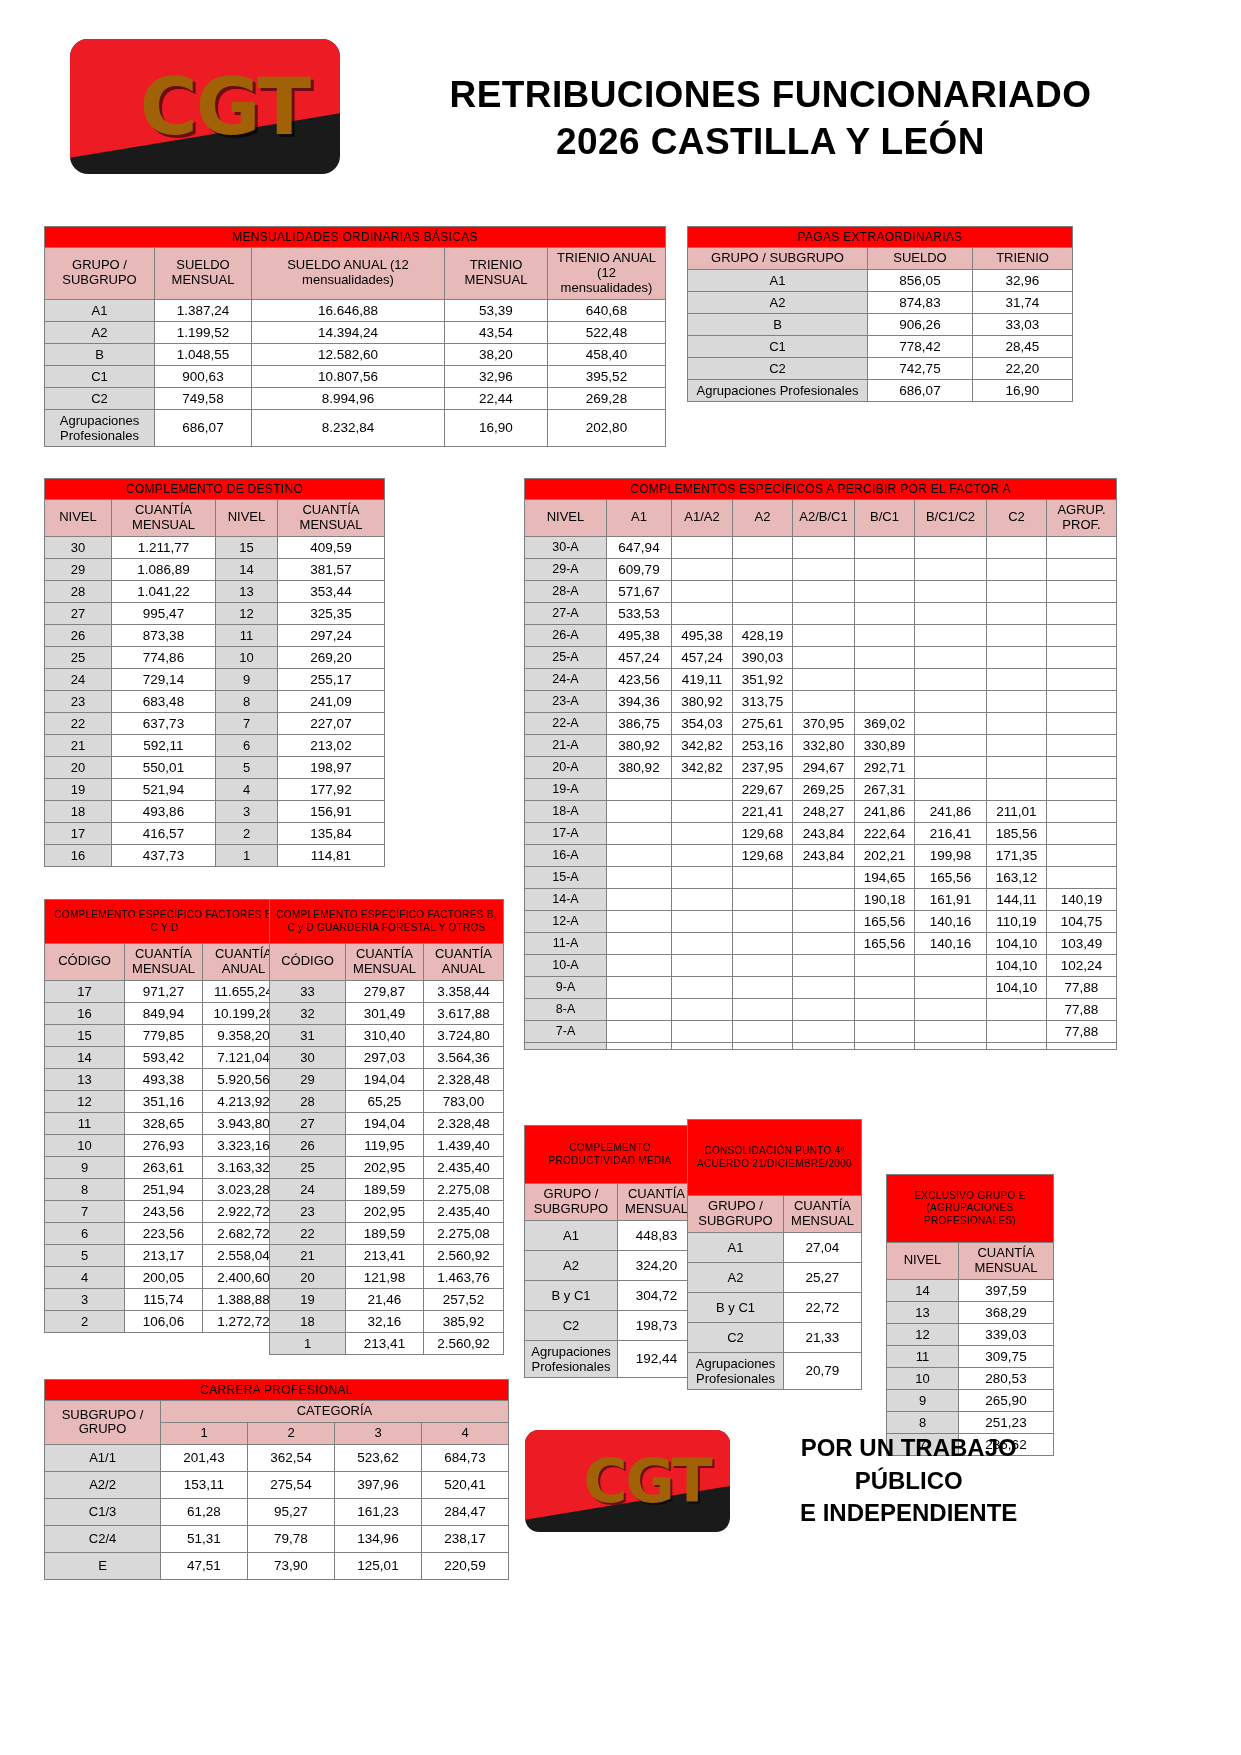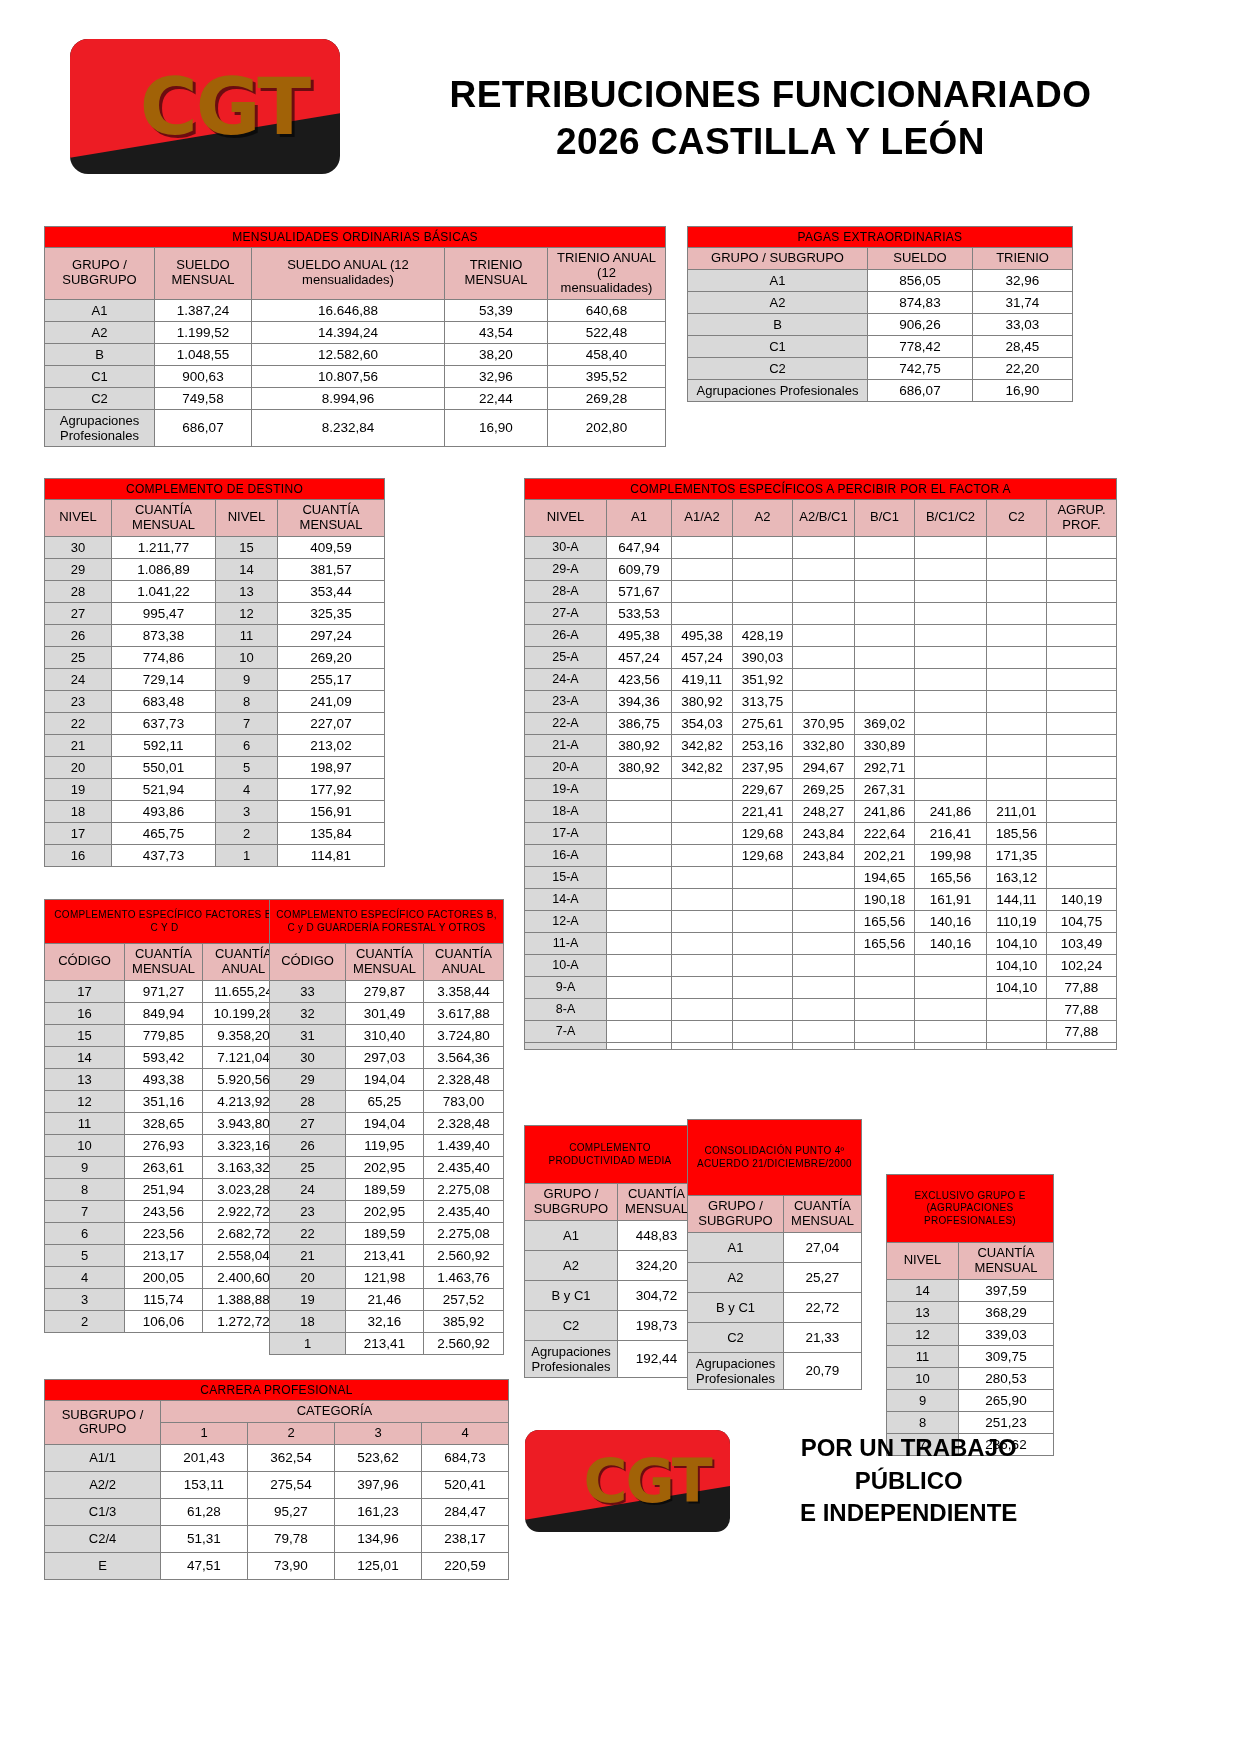--- a/index.html
+++ b/index.html
@@ -331,21 +331,21 @@
           <td class="num">177,92</td>
         </tr>
         <tr>
           <td class="rowhead">18</td>
           <td class="num">493,86</td>
           <td class="rowhead">3</td>
           <td class="num">156,91</td>
         </tr>
         <tr>
           <td class="rowhead">17</td>
-          <td class="num">465,75</td>
+          <td class="num">416,57</td>
           <td class="rowhead">2</td>
           <td class="num">135,84</td>
         </tr>
         <tr>
           <td class="rowhead">16</td>
           <td class="num">437,73</td>
           <td class="rowhead">1</td>
           <td class="num">114,81</td>
         </tr>
       </tbody>

